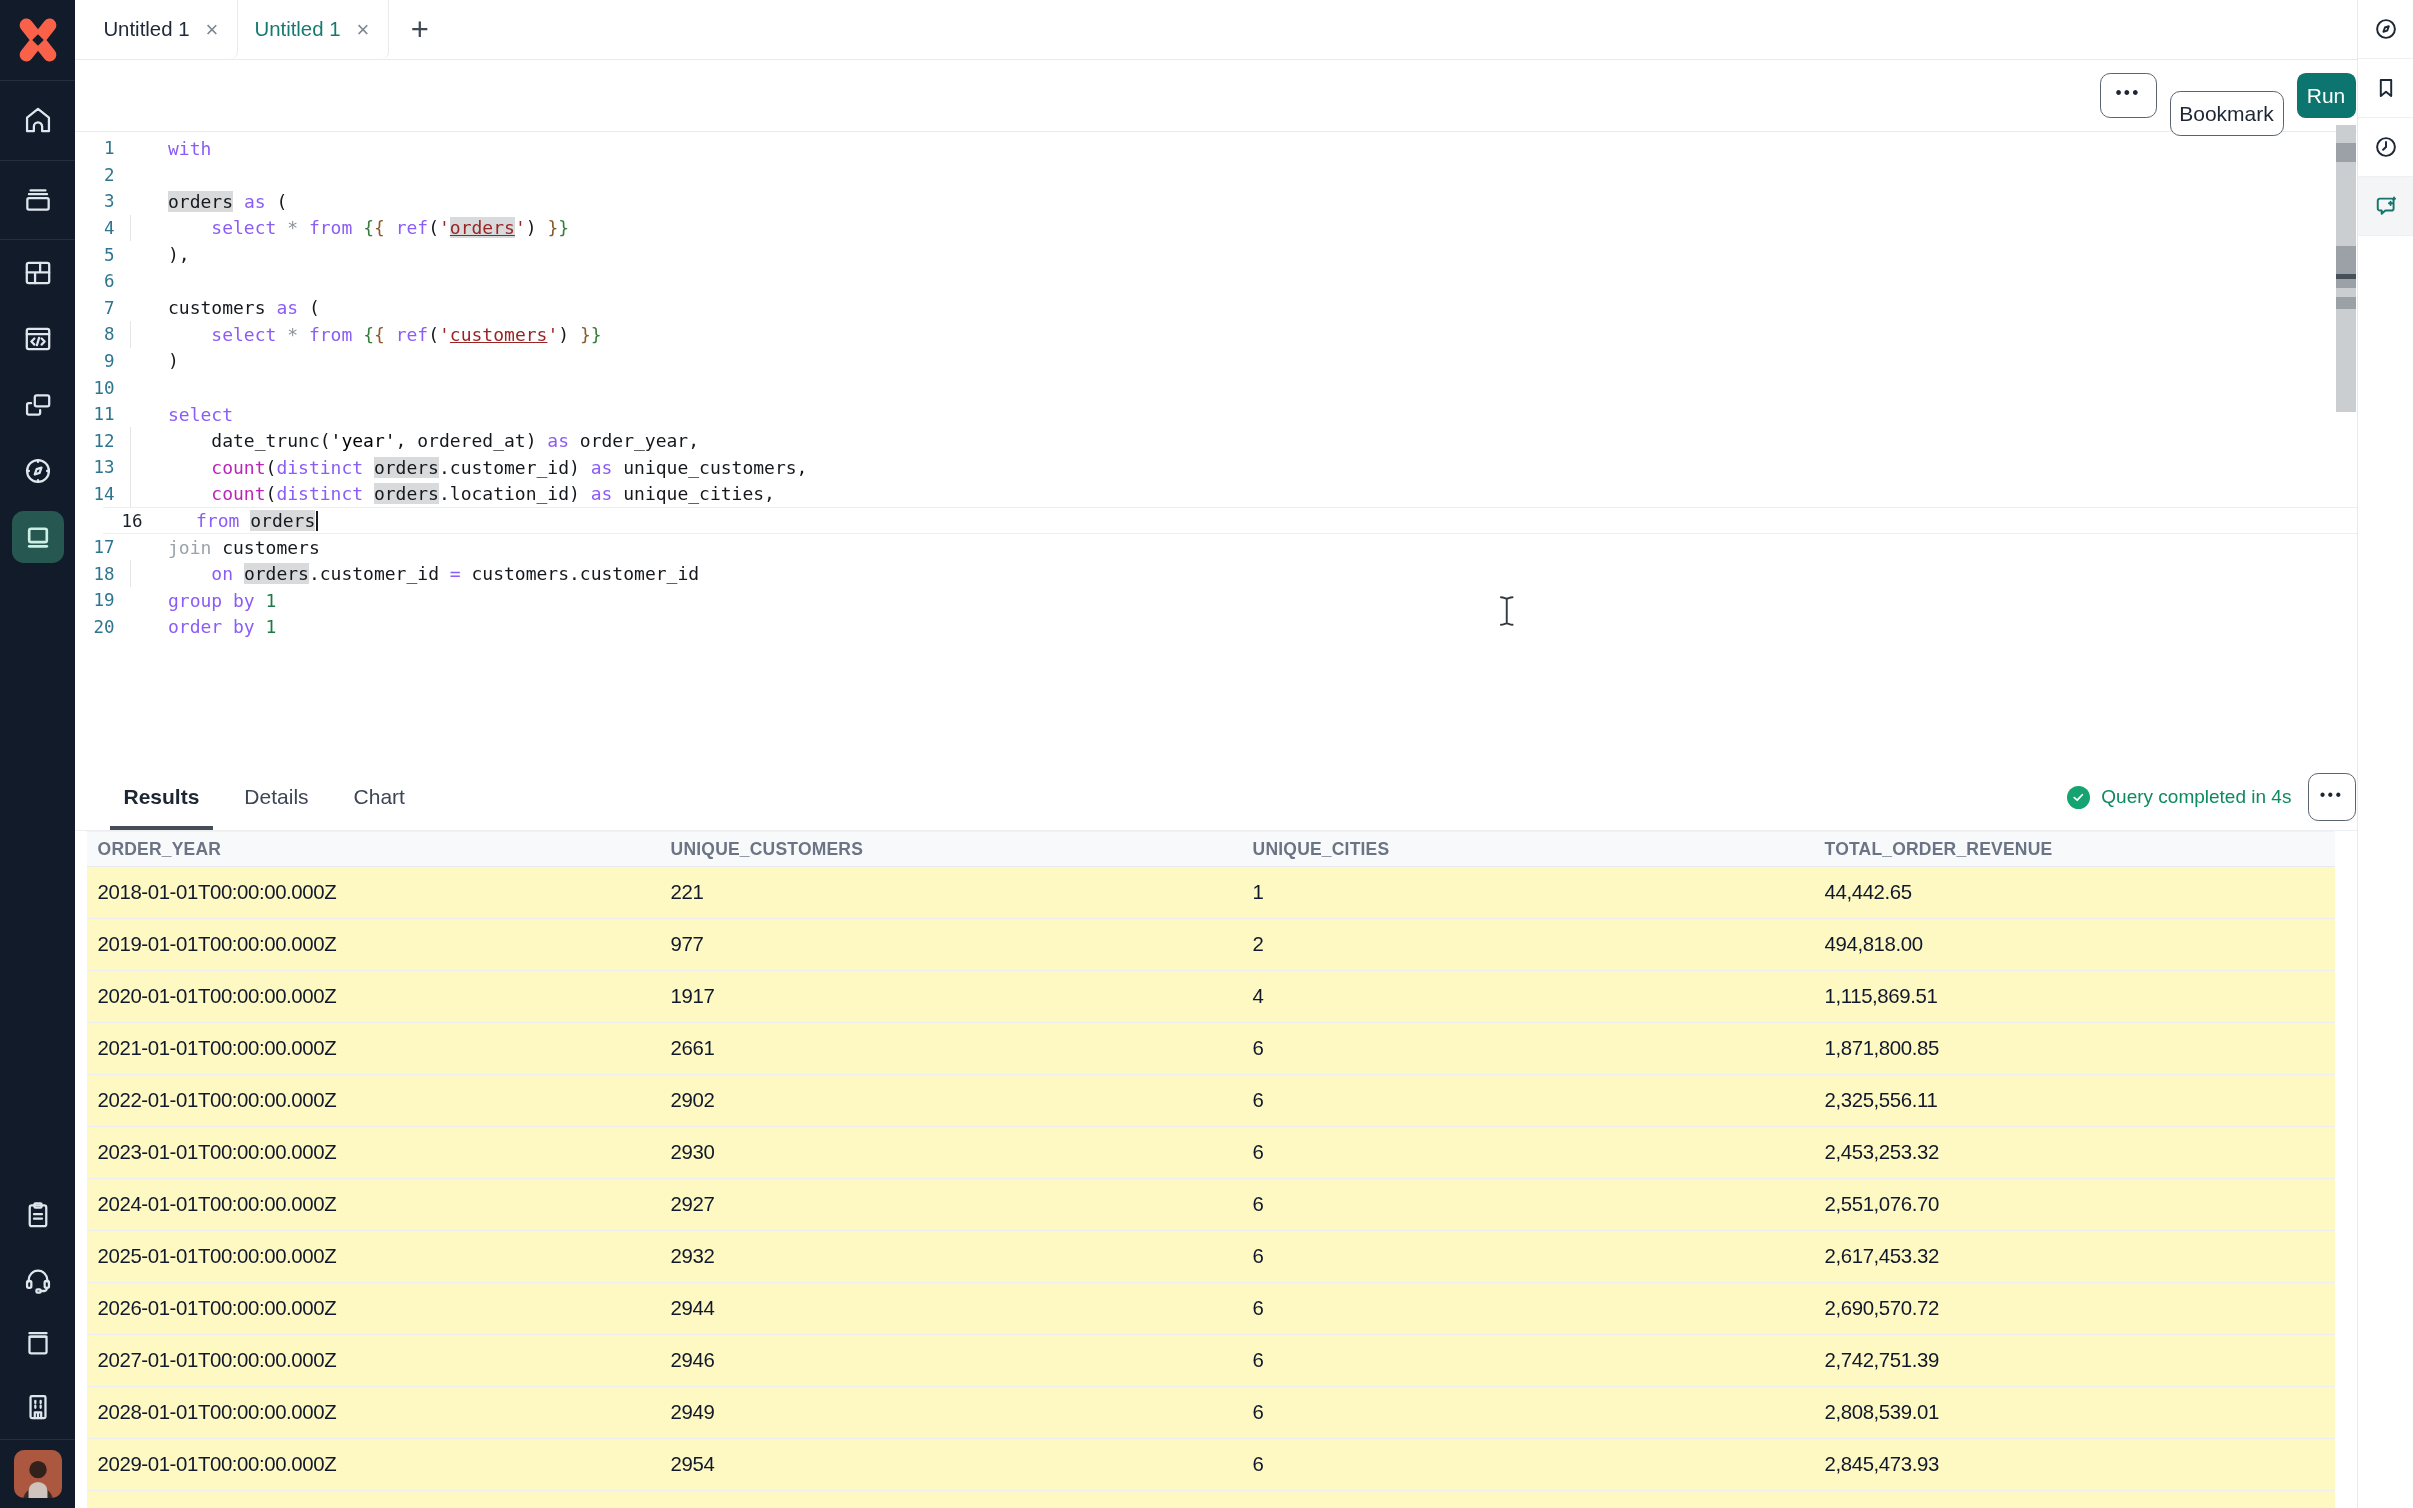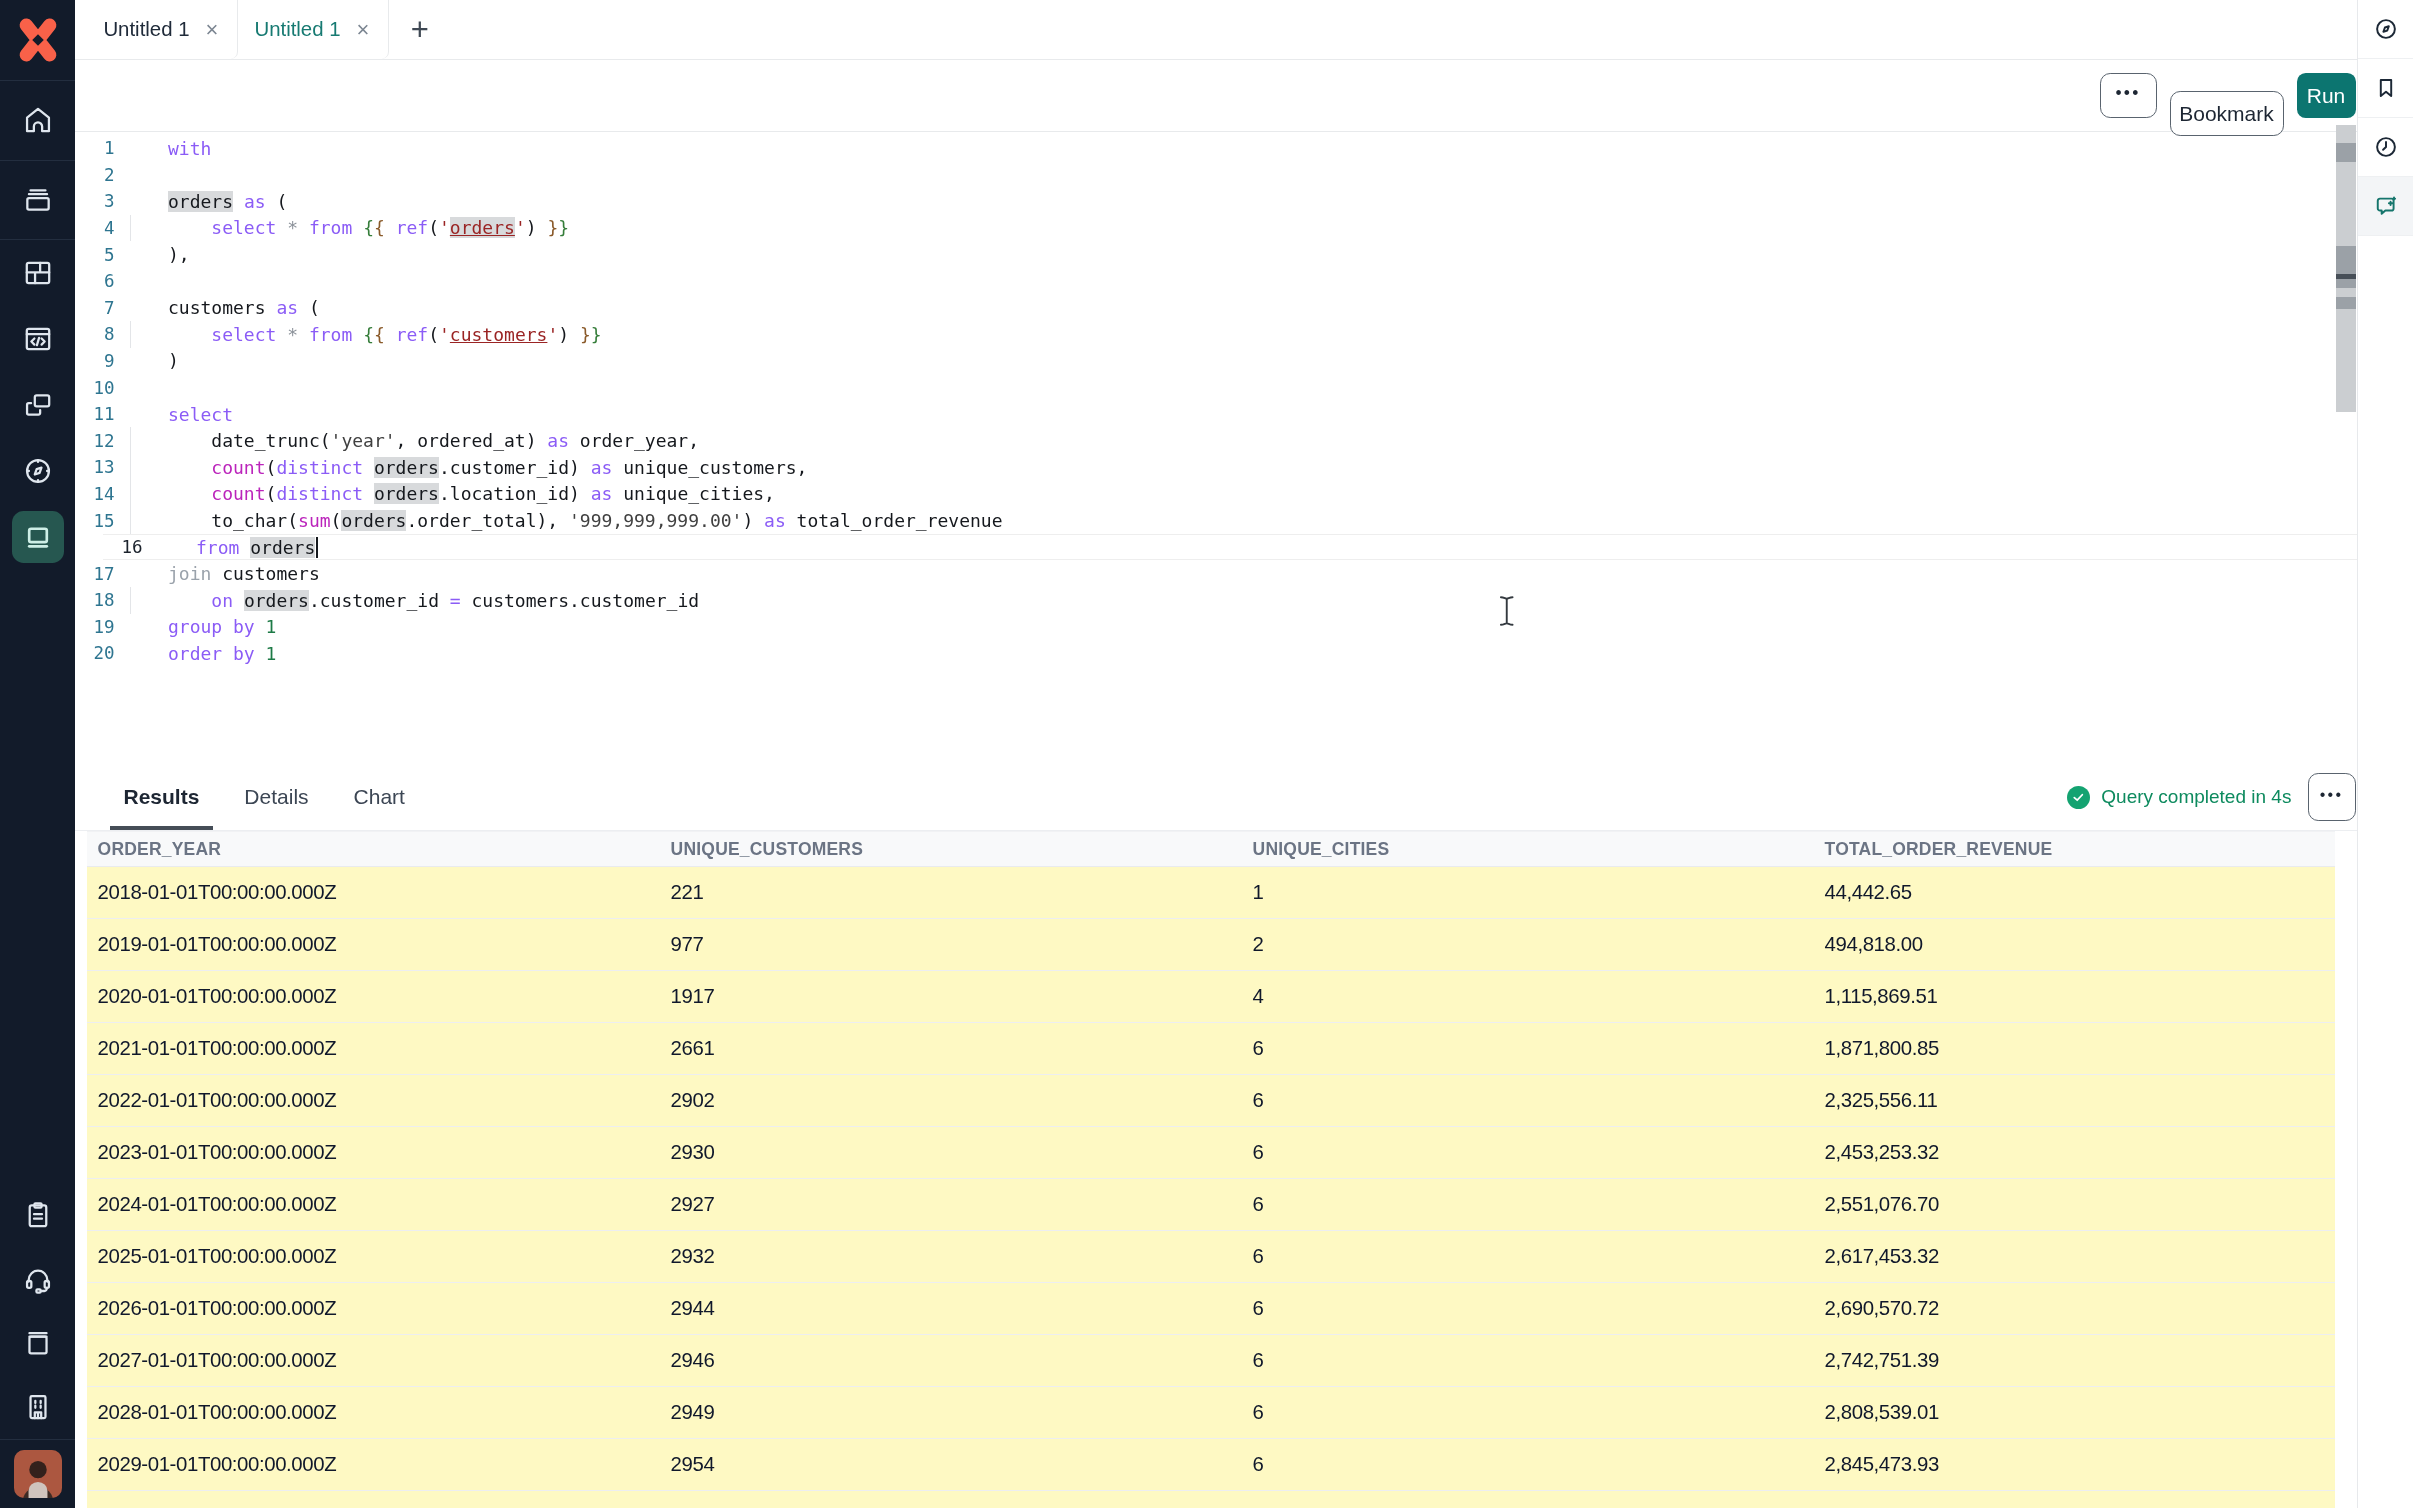--- a/index.html
+++ b/index.html
@@ -38,21 +38,21 @@
   .btn.run { width:59px; height:45px; background:#0c7570; border:none; color:#fff; border-radius:8.7px; }
 
   
   .editor { height:632px; position:relative; padding-top:2.9px; flex:0 0 632px; font-family:"DejaVu Sans Mono", monospace; }
   .line { display:flex; height:26.6px; align-items:center; font-size:18px; position:relative; }
   .line .gutter { width:57px; flex:0 0 57px; text-align:right; padding-right:17.5px; font-size:17.5px; color:#2e7590; }
   .line .code { margin-left:36px; white-space:pre; color:#15181d; }
   .line.active { box-shadow: inset 0 0.7px 0 #e9e9e9, inset 0 -0.7px 0 #e9e9e9; margin-left: 28px; }
   .line.active .gutter { color:#1b222c; }
   .line.guide::after { content:''; position:absolute; left:55px; top:0; bottom:0; width:0.7px; background:#e3e5e8; }
-  .tk-kw{color:#8b5cf6} .tk-fn{color:#bb24bb} .tk-str{color:#404040}
+  .tk-kw{color:#8b5cf6} .tk-fn{color:#bb24bb} .tk-str{color:#000000}
   .tk-str2{color:#9a2424} .tk-ref{color:#9a2424; text-decoration:underline}
   .tk-bg{color:#357d3a} .tk-bb{color:#8a5a2a} .tk-num{color:#1d7a46}
   .tk-gray{color:#8b9199} .tk-grayb{color:#9aa2ab} .tk-def{color:#15181d}
   .tk-occ{background:#d8dadc}
   .tk-caret{display:inline-block;width:2.2px;height:20.4px;background:#15181d;vertical-align:text-bottom;margin-left:0.7px}
 
   
   .vscroll { position:absolute; left:2261px; top:125px; width:19.7px; height:287px; background:#cbced1; }
   .vscroll .mark { position:absolute; left:0; width:19.7px; background:#9ba1a7; }
   .vscroll .cursorline { position:absolute; left:0; width:19.7px; background:#474f58; }
@@ -262,24 +262,20 @@
           <span class="code"><span class="tk-def">    date_trunc(</span><span class="tk-str">'year'</span><span class="tk-def">, ordered_at) </span><span class="tk-kw">as</span><span class="tk-def"> order_year,</span></span>
         </div>
         <div class="line guide">
           <span class="gutter">13</span>
           <span class="code"><span class="tk-def">    </span><span class="tk-fn">count</span><span class="tk-def">(</span><span class="tk-kw">distinct</span><span class="tk-def"> </span><span class="tk-def tk-occ">orders</span><span class="tk-def">.customer_id) </span><span class="tk-kw">as</span><span class="tk-def"> unique_customers,</span></span>
         </div>
         <div class="line guide">
           <span class="gutter">14</span>
           <span class="code"><span class="tk-def">    </span><span class="tk-fn">count</span><span class="tk-def">(</span><span class="tk-kw">distinct</span><span class="tk-def"> </span><span class="tk-def tk-occ">orders</span><span class="tk-def">.location_id) </span><span class="tk-kw">as</span><span class="tk-def"> unique_cities,</span></span>
         </div>
-        <div class="line guide">
-          <span class="gutter">15</span>
-          <span class="code"><span class="tk-def">    to_char(</span><span class="tk-fn">sum</span><span class="tk-def">(</span><span class="tk-def tk-occ">orders</span><span class="tk-def">.order_total), </span><span class="tk-str">'999,999,999.00'</span><span class="tk-def">) </span><span class="tk-kw">as</span><span class="tk-def"> total_order_revenue</span></span>
-        </div>
         <div class="line active">
           <span class="gutter">16</span>
           <span class="code"><span class="tk-kw">from</span><span class="tk-def"> </span><span class="tk-def tk-occ">orders</span><span class="tk-caret"></span></span>
         </div>
         <div class="line">
           <span class="gutter">17</span>
           <span class="code"><span class="tk-grayb">join</span><span class="tk-def"> customers</span></span>
         </div>
         <div class="line guide">
           <span class="gutter">18</span>

